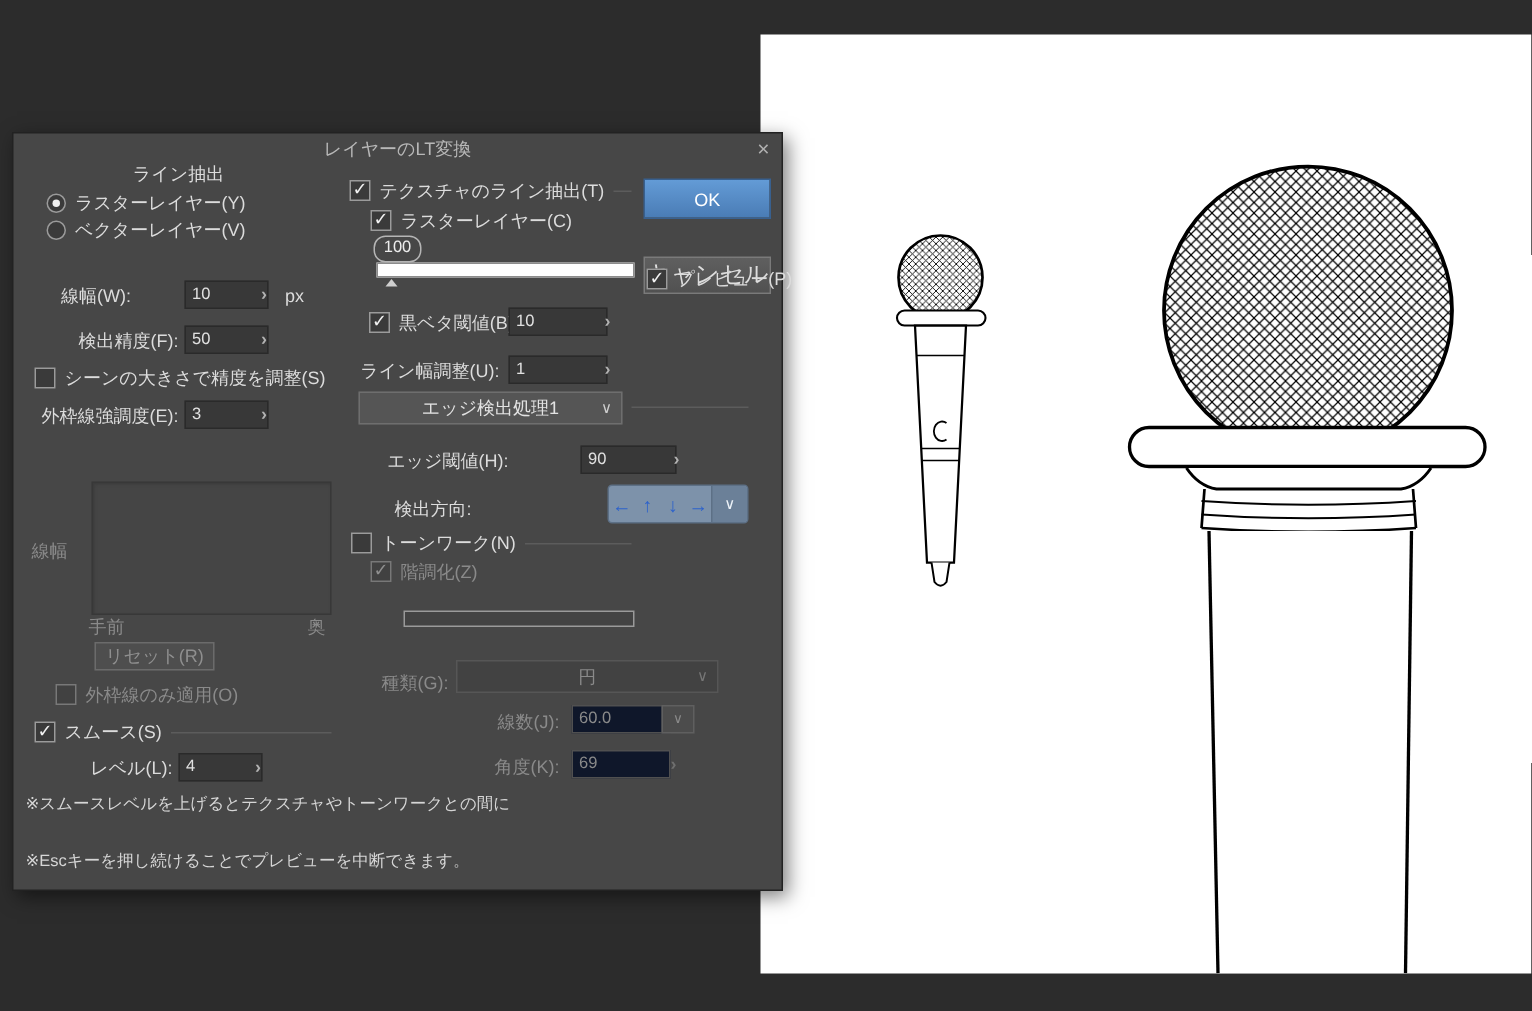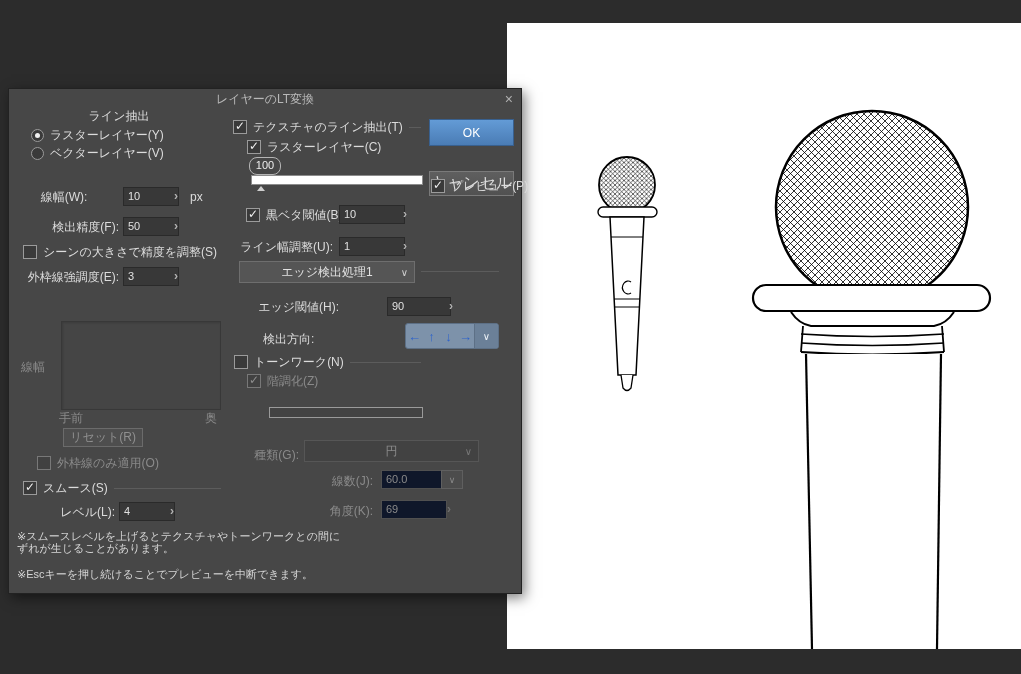--- a/index.html
+++ b/index.html
@@ -146,21 +146,20 @@
       <span class="lbl">スムース(S)</span>
       <div class="rule"></div>
     </div>
 
     <span class="lbl r abs" style="left:0;top:416px;width:106px;">レベル(L):</span>
     <span class="field" style="left:110px;top:413px;width:46px;">4</span>
     <span class="spin" style="left:161px;top:415px;">›</span>
 
     <div class="abs" style="left:8px;top:441px;">
       <div class="note">※スムースレベルを上げるとテクスチャやトーンワークとの間に</div>
-      <div class="note">ずれが生じることがあります。</div>
     </div>
     <div class="note abs" style="left:8px;top:479px;">※Escキーを押し続けることでプレビューを中断できます。</div>
 
     <div class="grp" style="left:224px;top:30px;width:188px;">
       <span class="chk on"></span>
       <span class="lbl">テクスチャのライン抽出(T)</span>
       <div class="rule"></div>
     </div>
 
     <div class="ctl" style="left:238px;top:50px;">

